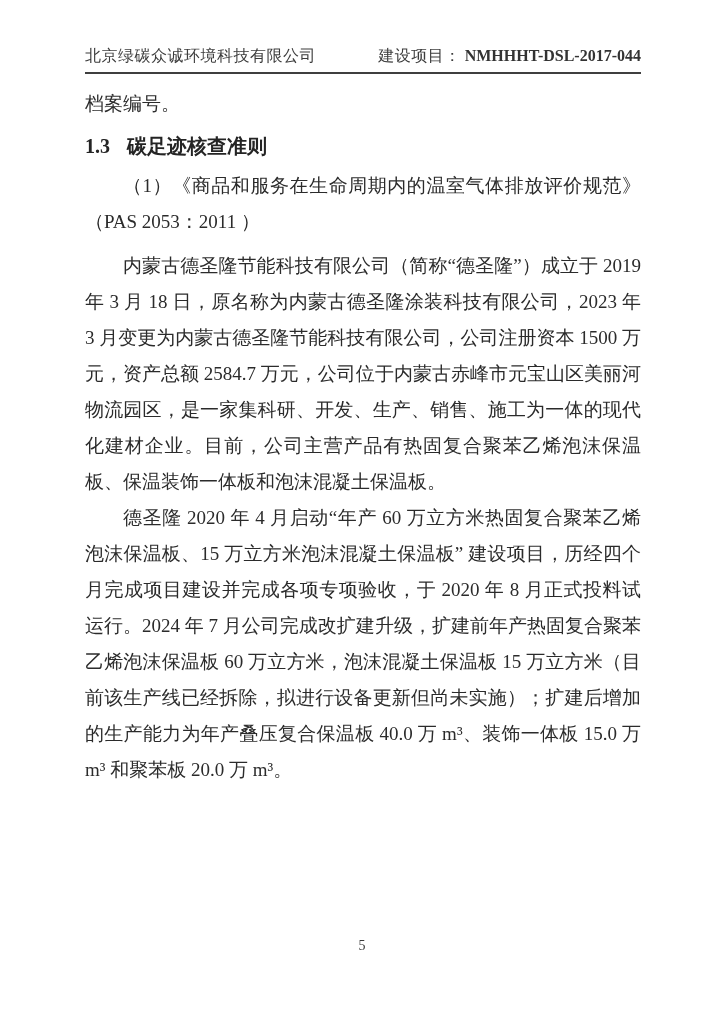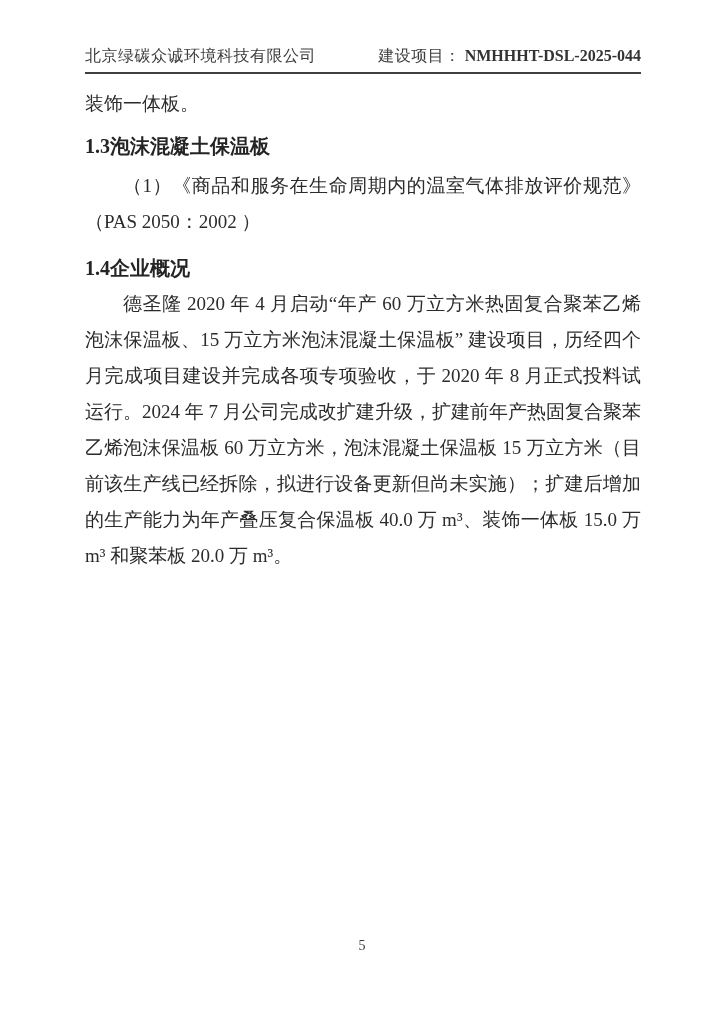--- a/index.html
+++ b/index.html
@@ -62,21 +62,21 @@
   }
   .heading {
     font-weight: 700;
     font-size: 20px;
     line-height: 36px;
     color: #242424;
     text-align: left;
   }
   .heading-13 { margin-top: 6px; }
   .heading-14 { margin-top: 10px; }
-  .heading .num { margin-right: 0; }
+  .heading .num { margin-right: 17px; }
   .item-criteria { margin-top: 4px !important; }
   .para-1 { margin-top: 8px !important; }
   
   .footer {
     position: absolute;
     left: 0;
     width: 724px;
     top: 936px;
     text-align: center;
     font-size: 14px;
@@ -86,40 +86,38 @@
 </style>
 </head>
 <body>
 
 <div class="page">
 
   <div class="header">
     <div class="header-row">
       <span>北京绿碳众诚环境科技有限公司</span>
       <span>
-        <span>建设项目：</span><span class="file-no-value">NMHHHT-DSL-2025-044</span>
+        <span>建设项目：</span><span class="file-no-value">NMHHHT-DSL-2017-044</span>
       </span>
     </div>
     <div class="header-rule"></div>
   </div>
 
   <div class="content">
 
-    <p class="carryover">装饰一体板。</p>
+    <p class="carryover">档案编号。</p>
 
     <div class="heading heading-13">
-      <span class="num">1.3</span><span>泡沫混凝土保温板</span>
+      <span class="num">1.3</span><span>碳足迹核查准则</span>
     </div>
 
-    <p class="item-criteria">（1）《商品和服务在生命周期内的温室气体排放评价规范》（PAS 2050：2002 ）</p>
+    <p class="item-criteria">（1）《商品和服务在生命周期内的温室气体排放评价规范》（PAS 2053：2011 ）</p>
 
-    <div class="heading heading-14">
-      <span class="num">1.4</span><span>企业概况</span>
-    </div>
 
+    <p class="para-1">内蒙古德圣隆节能科技有限公司（简称“德圣隆”）成立于 2019 年 3 月 18 日，原名称为内蒙古德圣隆涂装科技有限公司，2023 年 3 月变更为内蒙古德圣隆节能科技有限公司，公司注册资本 1500 万元，资产总额 2584.7 万元，公司位于内蒙古赤峰市元宝山区美丽河物流园区，是一家集科研、开发、生产、销售、施工为一体的现代化建材企业。目前，公司主营产品有热固复合聚苯乙烯泡沫保温板、保温装饰一体板和泡沫混凝土保温板。</p>
 
     <p>德圣隆 2020 年 4 月启动“年产 60 万立方米热固复合聚苯乙烯泡沫保温板、15 万立方米泡沫混凝土保温板” 建设项目，历经四个月完成项目建设并完成各项专项验收，于 2020 年 8 月正式投料试运行。2024 年 7 月公司完成改扩建升级，扩建前年产热固复合聚苯乙烯泡沫保温板 60 万立方米，泡沫混凝土保温板 15 万立方米（目前该生产线已经拆除，拟进行设备更新但尚未实施）；扩建后增加的生产能力为年产叠压复合保温板 40.0 万 m³、装饰一体板 15.0 万 m³ 和聚苯板 20.0 万 m³。</p>
 
 
   </div>
 
   <div class="footer">
     <span>5</span>
   </div>
 

